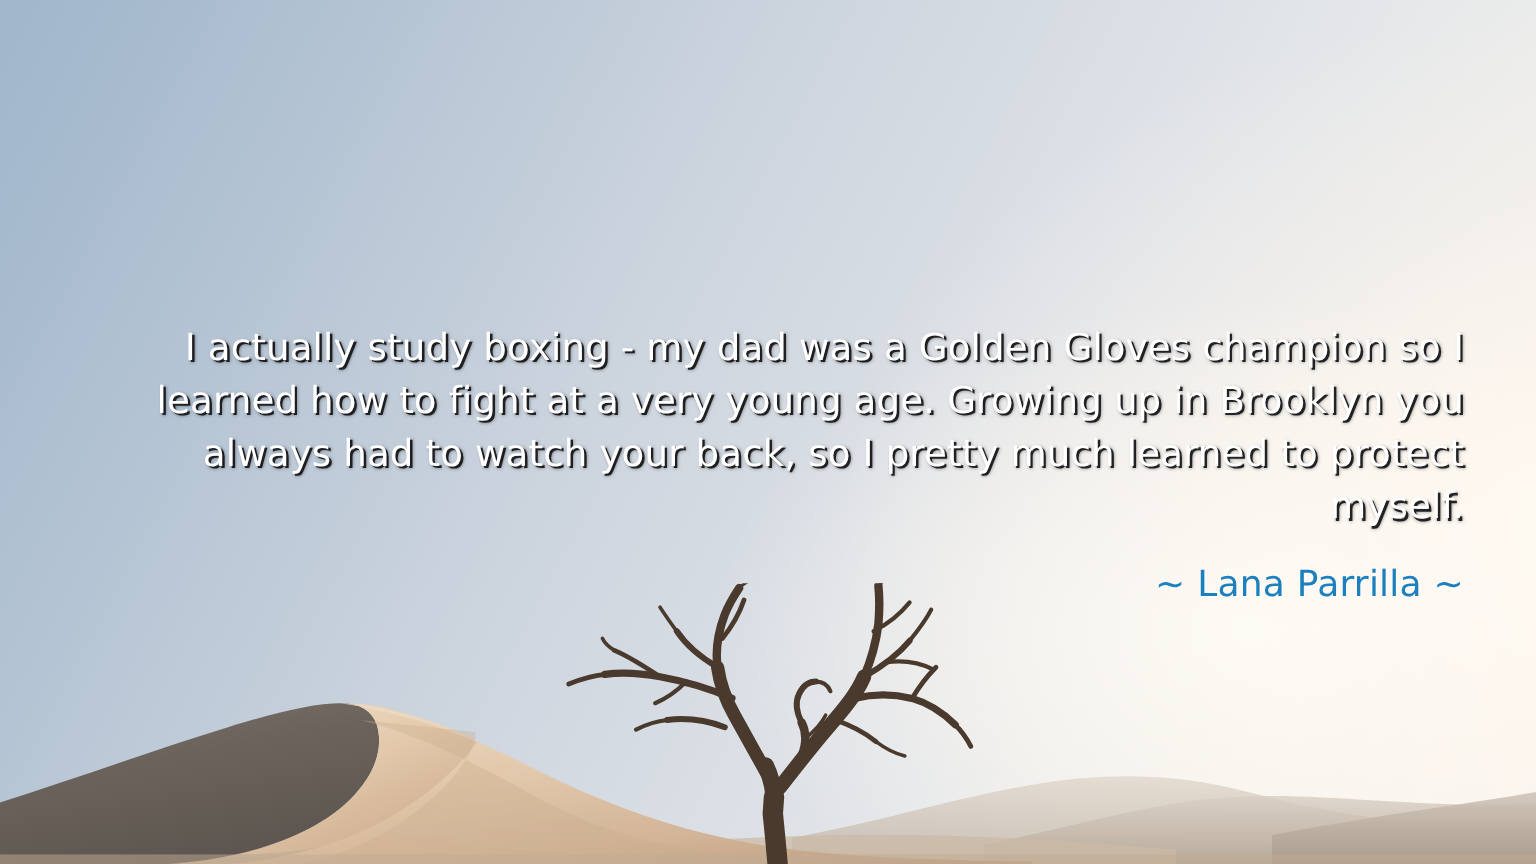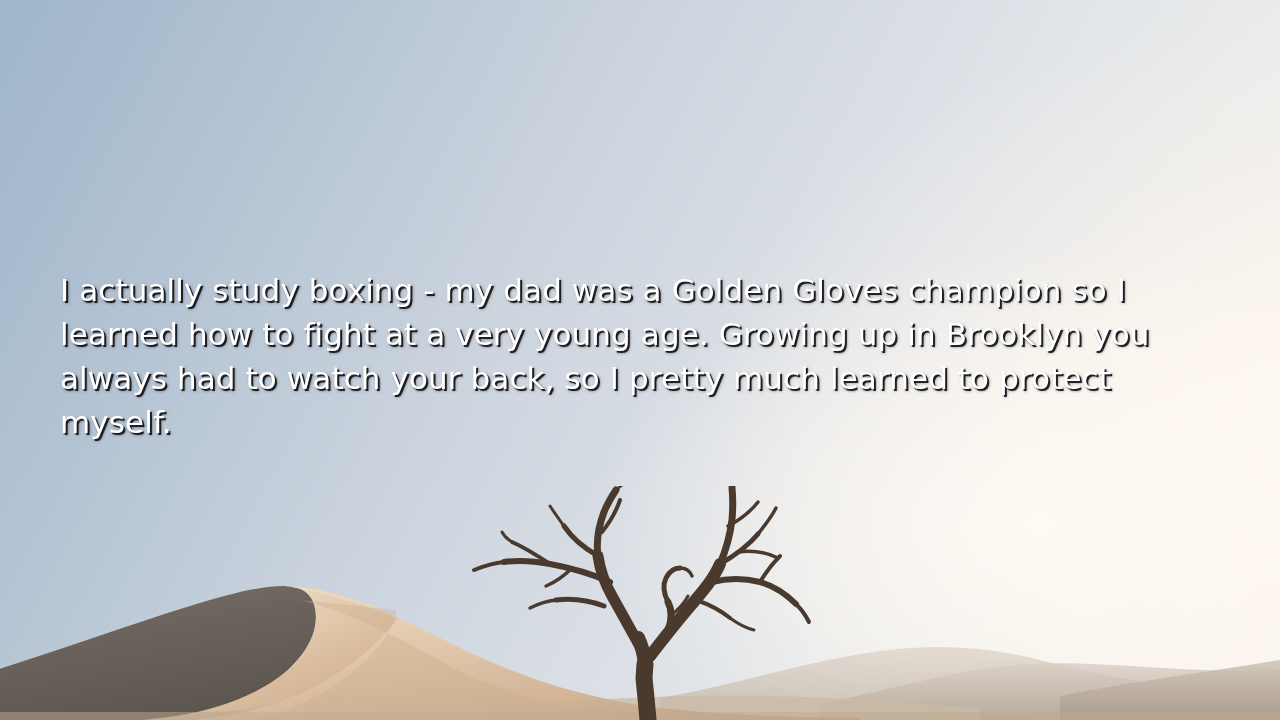--- a/index.html
+++ b/index.html
@@ -75,21 +75,21 @@
   }
   .tree svg { display: block; width: 380px; height: 234px; }
 
   
   .quote-wrap {
     position: absolute;
     left: 50%;
     top: 268px;
     transform: translateX(-50%);
     width: 1160px;
-    text-align: left;
+    text-align: right;
     pointer-events: none;
   }
 
   .quote-text {
     margin: 0;
     font-size: 31px;
     line-height: 44px;
     font-weight: 400;
     color: #ffffff;
     letter-spacing: 0.1px;
@@ -242,15 +242,16 @@
         <path d="M 252,102 C 244,110 238,118 234,128" stroke-width="3"></path>
 
         <path d="M 164,4 C 168,0 172,-2 176,-4" stroke-width="2.5"></path>
         <path d="M 280,2 C 284,-2 288,-5 294,-6" stroke-width="2.5"></path>
       </g>
     </svg>
   </div>
 
   <div class="quote-wrap">
     <p class="quote-text">I actually study boxing - my dad was a Golden Gloves champion so I learned how to fight at a very young age. Growing up in Brooklyn you always had to watch your back, so I pretty much learned to protect myself.</p>
+    <p class="attribution">~ Lana Parrilla ~</p>
   </div>
 
 </div>
 
 </body></html>

